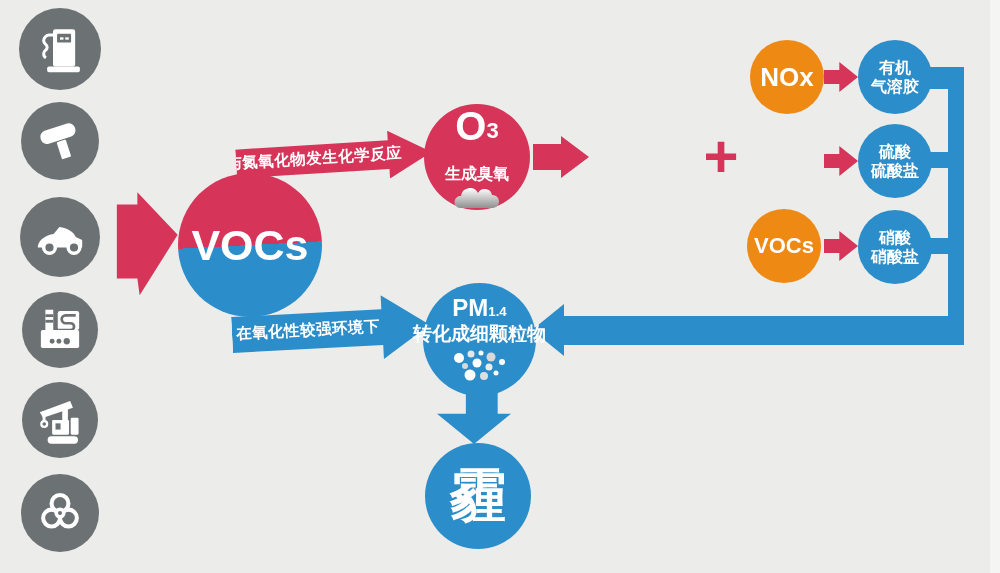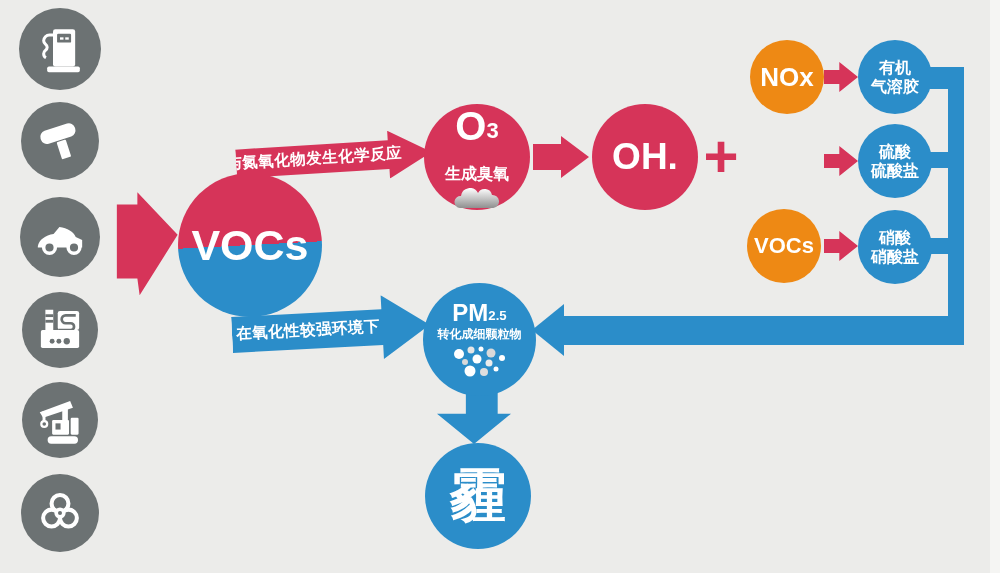--- a/index.html
+++ b/index.html
@@ -110,23 +110,20 @@
             <stop offset="1" stop-color="#8f8f8f"></stop>
         </linearGradient>
       </defs>
       <path d="M6 20 a6 6 0 0 1 1 -12 a9 9 0 0 1 17 -3 a7.5 7.5 0 0 1 14 2 a6.5 6.5 0 0 1 1 13 z" fill="url(#cg)"></path>
     </svg>
   </div>
 
   <div class="poly" style="left:533px;top:136px;width:56px;height:42px;background:var(--red,#D63459);
               clip-path:polygon(0 19%, 50% 19%, 50% 0, 100% 50%, 50% 100%, 50% 81%, 0 81%);"></div>
 
-  <div class="circle red-bg" style="left:592px;top:104px;width:106px;height:106px;font-size:37px;">
-    <span>OH.</span>
-  </div>
 
   <div class="plus-sign" style="left:698px;top:124px;height:66px;">
     <span>+</span>
   </div>
 
   <div class="circle orange-bg" style="left:750px;top:40px;width:74px;height:74px;">
     <span class="formula" style="font-size:26px;">
       <span>NOx</span>
         <span class="sub"></span>
     </span>
@@ -168,23 +165,23 @@
 
   <div class="poly" style="left:232px;top:303px;width:198px;height:64px;background:var(--blue,#2B8DC9);z-index:1;
               transform:rotate(-3deg);transform-origin:0 50%;
               clip-path:polygon(0 22%, 76% 22%, 76% 0, 100% 50%, 76% 100%, 76% 78%, 0 78%);">
     <span class="bandtext" style="left:1%;top:22%;width:75%;height:56%;">在氧化性较强环境下</span>
   </div>
 
   <div class="circle blue-bg" style="left:423px;top:283px;width:113px;height:113px;z-index:2;">
     <span class="formula" style="font-size:24px;">
       <span>PM</span>
-        <span class="sub">2.5</span>
-    </span>
-    <span class="cap" style="font-size:12px;margin-top:1px;">转化成细颗粒物</span>
+        <span class="sub">1.4</span>
+    </span>
+    <span class="cap" style="font-size:19px;margin-top:1px;">转化成细颗粒物</span>
     <svg width="62" height="34" viewBox="0 0 62 34" style="margin-top:2px;">
       <circle cx="10" cy="9" r="5" fill="#fff"></circle>
       <circle cx="22" cy="5" r="3.5" fill="#e6e6e6"></circle>
       <circle cx="32" cy="4" r="2.5" fill="#fff"></circle>
       <circle cx="42" cy="8" r="4.5" fill="#d9d9d9"></circle>
       <circle cx="53" cy="13" r="3" fill="#fff"></circle>
       <circle cx="16" cy="17" r="3" fill="#d9d9d9"></circle>
       <circle cx="28" cy="14" r="4.5" fill="#fff"></circle>
       <circle cx="40" cy="18" r="3.5" fill="#ececec"></circle>
       <circle cx="21" cy="26" r="5.5" fill="#fff"></circle>

